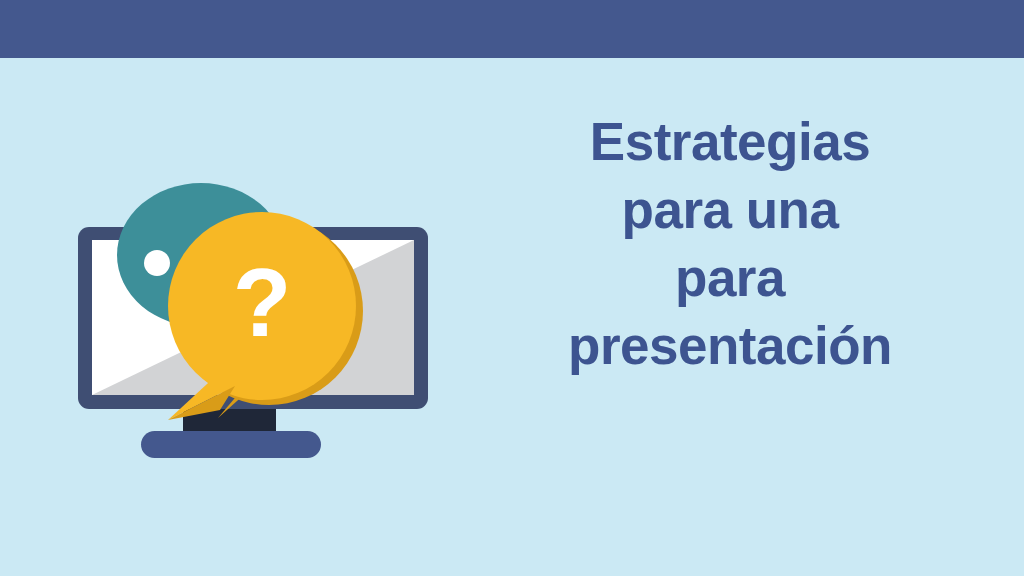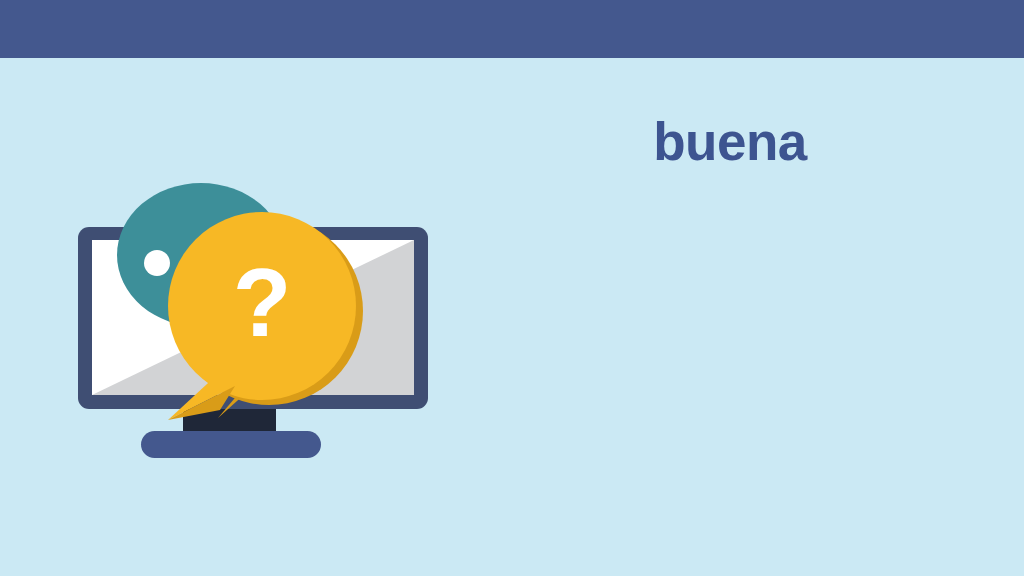--- a/index.html
+++ b/index.html
@@ -88,16 +88,19 @@
         <circle cx="202" cy="188" r="94" fill="#f7b825"></circle>
         <polygon points="160,254 108,302 175,268" fill="#f7b825"></polygon>
         <polygon points="175,268 108,302 160,292" fill="#d99c18"></polygon>
         <text x="202" y="218" text-anchor="middle" font-family="Liberation Sans, sans-serif" font-size="96" font-weight="bold" fill="#ffffff">?</text>
       </g>
 
     </svg>
   </div>
 
   <div id="title-block">
-    <div class="title-line">buena</div>
+    <div class="title-line">Estrategias</div>
+    <div class="title-line">para una</div>
+    <div class="title-line">para</div>
+    <div class="title-line">presentación</div>
   </div>
 
 </div>
 
 </body></html>

